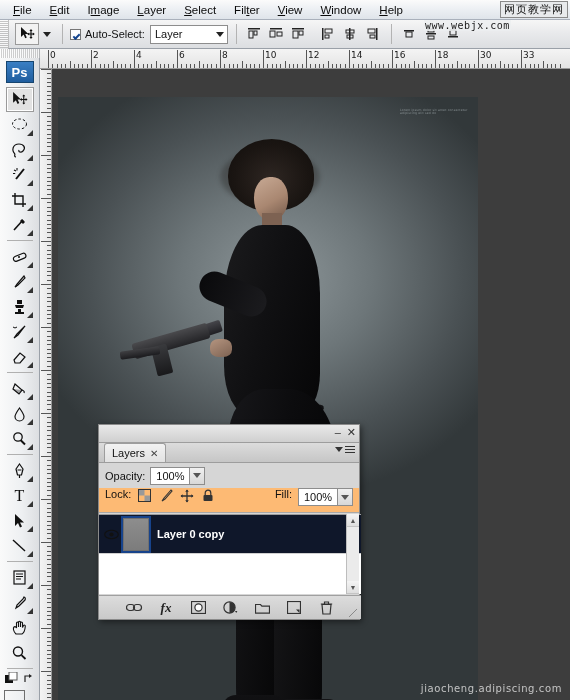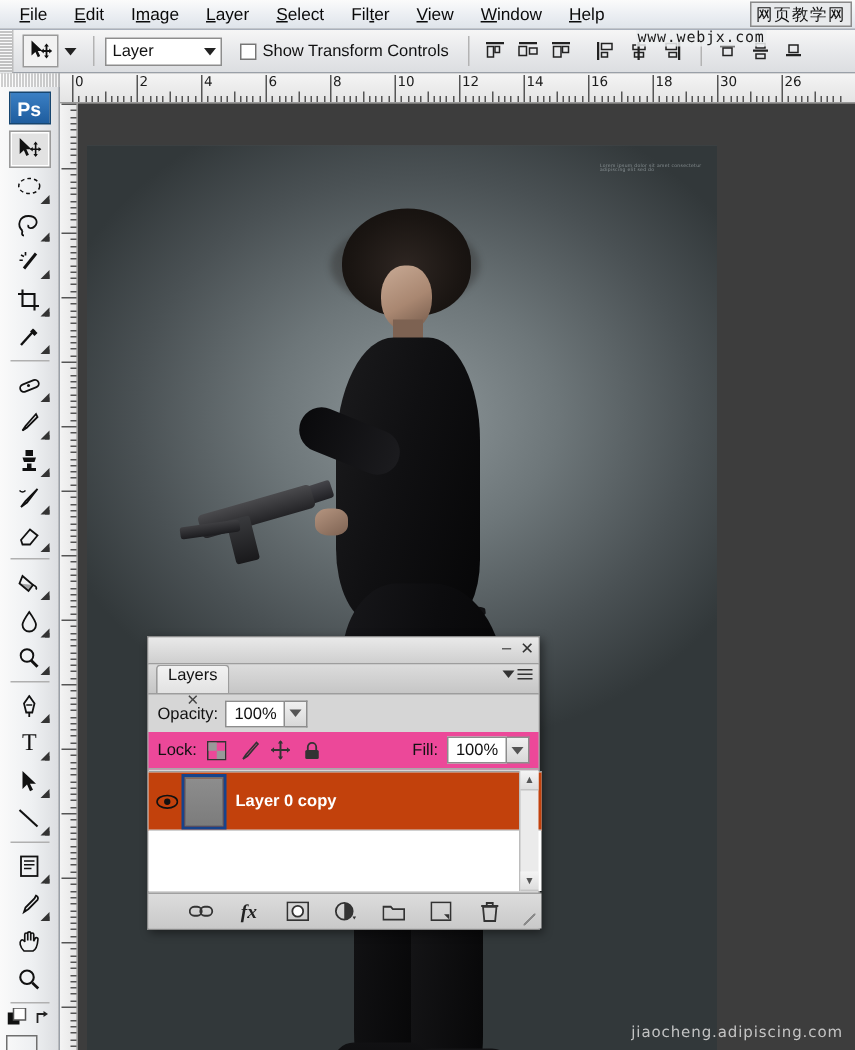--- a/index.html
+++ b/index.html
@@ -183,21 +183,21 @@
   }
   .pt-btns{ position:absolute; right:3px; top:1px; display:flex; gap:6px;
     font-size:11px; color:#333; }
   .tabstrip{ height:20px; background:linear-gradient(to bottom,#dcdcdc,#c6c6c6);
     border-bottom:1px solid #9d9d9d; display:flex; align-items:flex-end;
     position:relative; }
   .tab{
     height:19px; padding:0 7px; margin-left:5px;
     background:linear-gradient(to bottom,#f2f2f2,#e2e2e2);
     border:1px solid #9d9d9d; border-bottom:none; border-radius:3px 3px 0 0;
-    display:flex; align-items:center; gap:5px; font-size:11px;flex-direction:column;
+    display:flex; align-items:center; gap:5px; font-size:11px;
   }
   .panel-menu{ position:absolute; right:4px; top:3px; display:flex;
     align-items:center; gap:2px; }
   .pm-lines{ display:flex; flex-direction:column; gap:2px; }
   .pm-lines i{ display:block; width:10px;height:1px;background:#333; }
   .row-blend{
     height:25px; display:flex; align-items:center; padding:0 6px; gap:5px;
     background:#d6d6d6;
   }
   .blend-combo{
@@ -205,31 +205,31 @@
     display:flex;align-items:center;justify-content:space-between;padding:0 3px 0 5px;
   }
   .opacity-field{
     width:40px;height:18px;background:#fff;border:1px solid #8d8d8d;
     display:flex;align-items:center;justify-content:center;font-size:11px;
   }
   .spin{ width:15px;height:18px;border:1px solid #8d8d8d;border-left:none;
     background:linear-gradient(to bottom,#f0f0f0,#d8d8d8);
     display:flex;align-items:center;justify-content:center; }
   .row-lock{
-    height:25px; display:flex; align-items:center; padding:0 6px; gap:6px;
-    background:#ec4899; border-bottom:1px solid #a8a8a8;
+    height:25px; display:flex; padding:0 6px; gap:6px;
+    background:#fdba74; border-bottom:1px solid #a8a8a8;
   }
   .lock-ic{ width:15px;height:15px;display:flex;align-items:center;justify-content:center; }
   .layerlist{
     position:absolute; left:0; top:89px; width:262px; height:80px;
     background:#fff; border-top:1px solid #9d9d9d;
   }
   .lrow{ height:39px; display:flex; align-items:center;
     border-bottom:1px solid #d0d0d0; position:relative; }
-  .lrow.selected{ background:#c2410c; color:#fff; font-weight:bold; }
+  .lrow.selected{ background:#0f172a; color:#fff; font-weight:bold; }
   .eye{ width:24px; display:flex; align-items:center; justify-content:center; }
   .thumb{ width:26px;height:33px;border:1px solid #6f6f6f;margin-right:8px; }
   .thumb.sel-outline{ outline:2px solid #17438b; outline-offset:0; }
   .lname{ font-size:11px; }
   .scrollbar{
     position:absolute; right:0; top:89px; width:13px; height:80px;
     background:#ebebeb; border-left:1px solid #bdbdbd;
   }
   .sb-arrow{ height:13px; display:flex;align-items:center;justify-content:center;
     font-size:7px;color:#555; background:linear-gradient(to bottom,#f4f4f4,#dedede);
@@ -268,27 +268,27 @@
     <div class="tp-icon">
       <svg width="16" height="16" viewBox="0 0 16 16">
         <path d="M2 1 L2 11 L4.6 8.6 L6.2 12.2 L7.8 11.4 L6.2 8 L9.4 8 Z" fill="#111"></path>
         <path d="M12 4 L12 12 M9 8 L15 8" stroke="#111" stroke-width="1.2"></path>
         <path d="M12 3 l1.6 2 h-3.2 Z M12 13 l1.6 -2 h-3.2 Z M8.2 8 l2 1.6 v-3.2 Z M15.8 8 l-2 1.6 v-3.2 Z" fill="#111"></path>
       </svg>
     </div>
     <span class="tp-arrow caret"></span>
   </div>
   <div class="vsep"></div>
+  <div class="ob-check">
+    <span class="cb on"></span>
+    <span class="ob-label">Auto-Select:</span>
+  </div>
   <div class="combo">
     <span>Layer</span>
     <span class="caret"></span>
-  </div>
-  <div class="ob-check" style="margin-left:12px">
-    <span class="cb"></span>
-    <span class="ob-label">Show Transform Controls</span>
   </div>
   <div class="vsep" style="margin-left:8px"></div>
   <div class="alignbtns">
     <div class="abtn">
         <svg width="14" height="14">
           <rect x="1" y="1" width="12" height="1.5" fill="#222"></rect>
           <rect x="2" y="4" width="4" height="7" fill="none" stroke="#222"></rect>
           <rect x="7" y="4" width="3" height="4" fill="none" stroke="#222"></rect>
         </svg>
       </div>
@@ -648,21 +648,21 @@
     <div class="rtick" style="left: 442.3px; height: 4px;"></div>
     <div class="rtick" style="left: 446.6px; height: 4px;"></div>
     <div class="rtick" style="left: 450.9px; height: 4px;"></div>
     <div class="rtick" style="left: 455.2px; height: 4px;"></div>
     <div class="rtick" style="left: 459.5px; height: 7px;"></div>
     <div class="rtick" style="left: 463.8px; height: 4px;"></div>
     <div class="rtick" style="left: 468.1px; height: 4px;"></div>
     <div class="rtick" style="left: 472.4px; height: 4px;"></div>
     <div class="rtick" style="left: 476.7px; height: 4px;"></div>
     <div class="rtick" style="left: 481px; height: 18px;"></div>
-    <div class="rlabel" style="left: 483px;">26</div>
+    <div class="rlabel" style="left: 483px;">33</div>
     <div class="rtick" style="left: 485.3px; height: 4px;"></div>
     <div class="rtick" style="left: 489.6px; height: 4px;"></div>
     <div class="rtick" style="left: 493.9px; height: 4px;"></div>
     <div class="rtick" style="left: 498.2px; height: 4px;"></div>
     <div class="rtick" style="left: 502.5px; height: 7px;"></div>
     <div class="rtick" style="left: 506.8px; height: 4px;"></div>
     <div class="rtick" style="left: 511.1px; height: 4px;"></div>
     <div class="rtick" style="left: 515.4px; height: 4px;"></div>
     <div class="rtick" style="left: 519.7px; height: 4px;"></div>
   </div>

